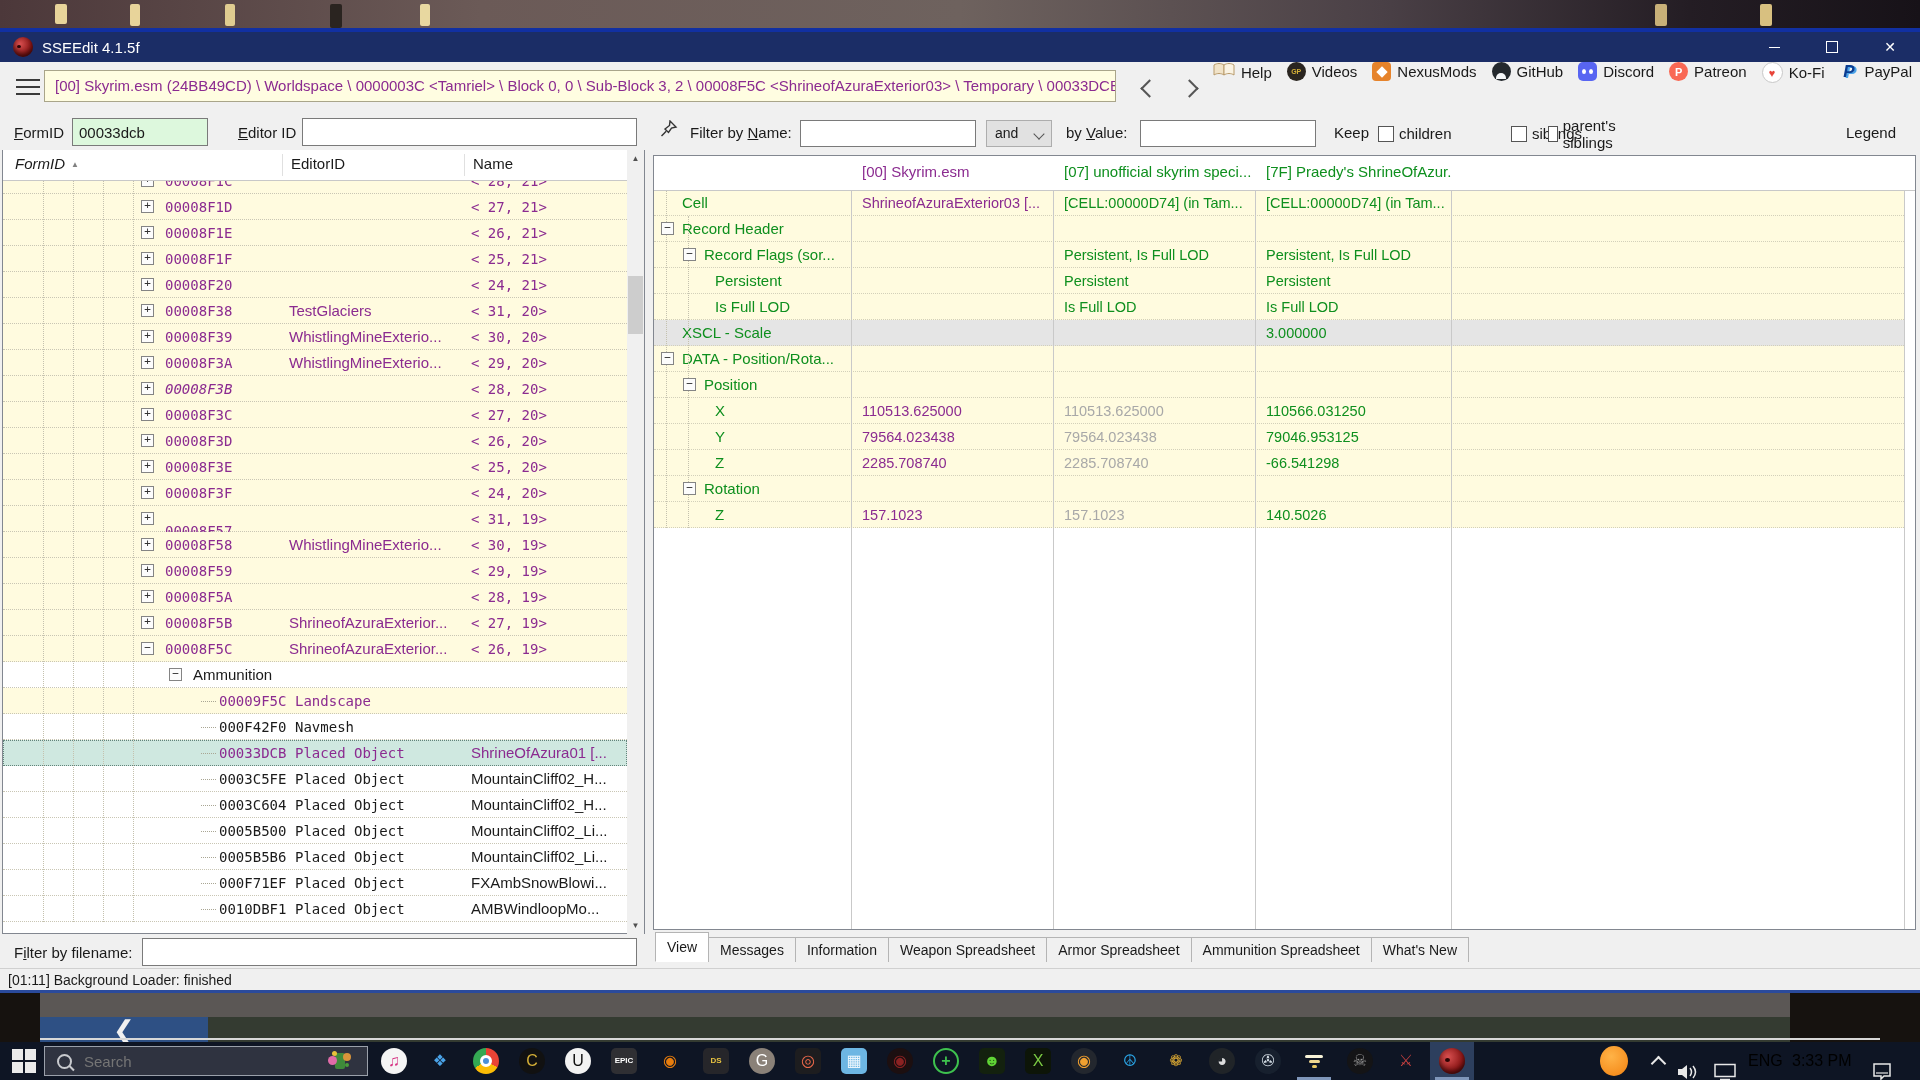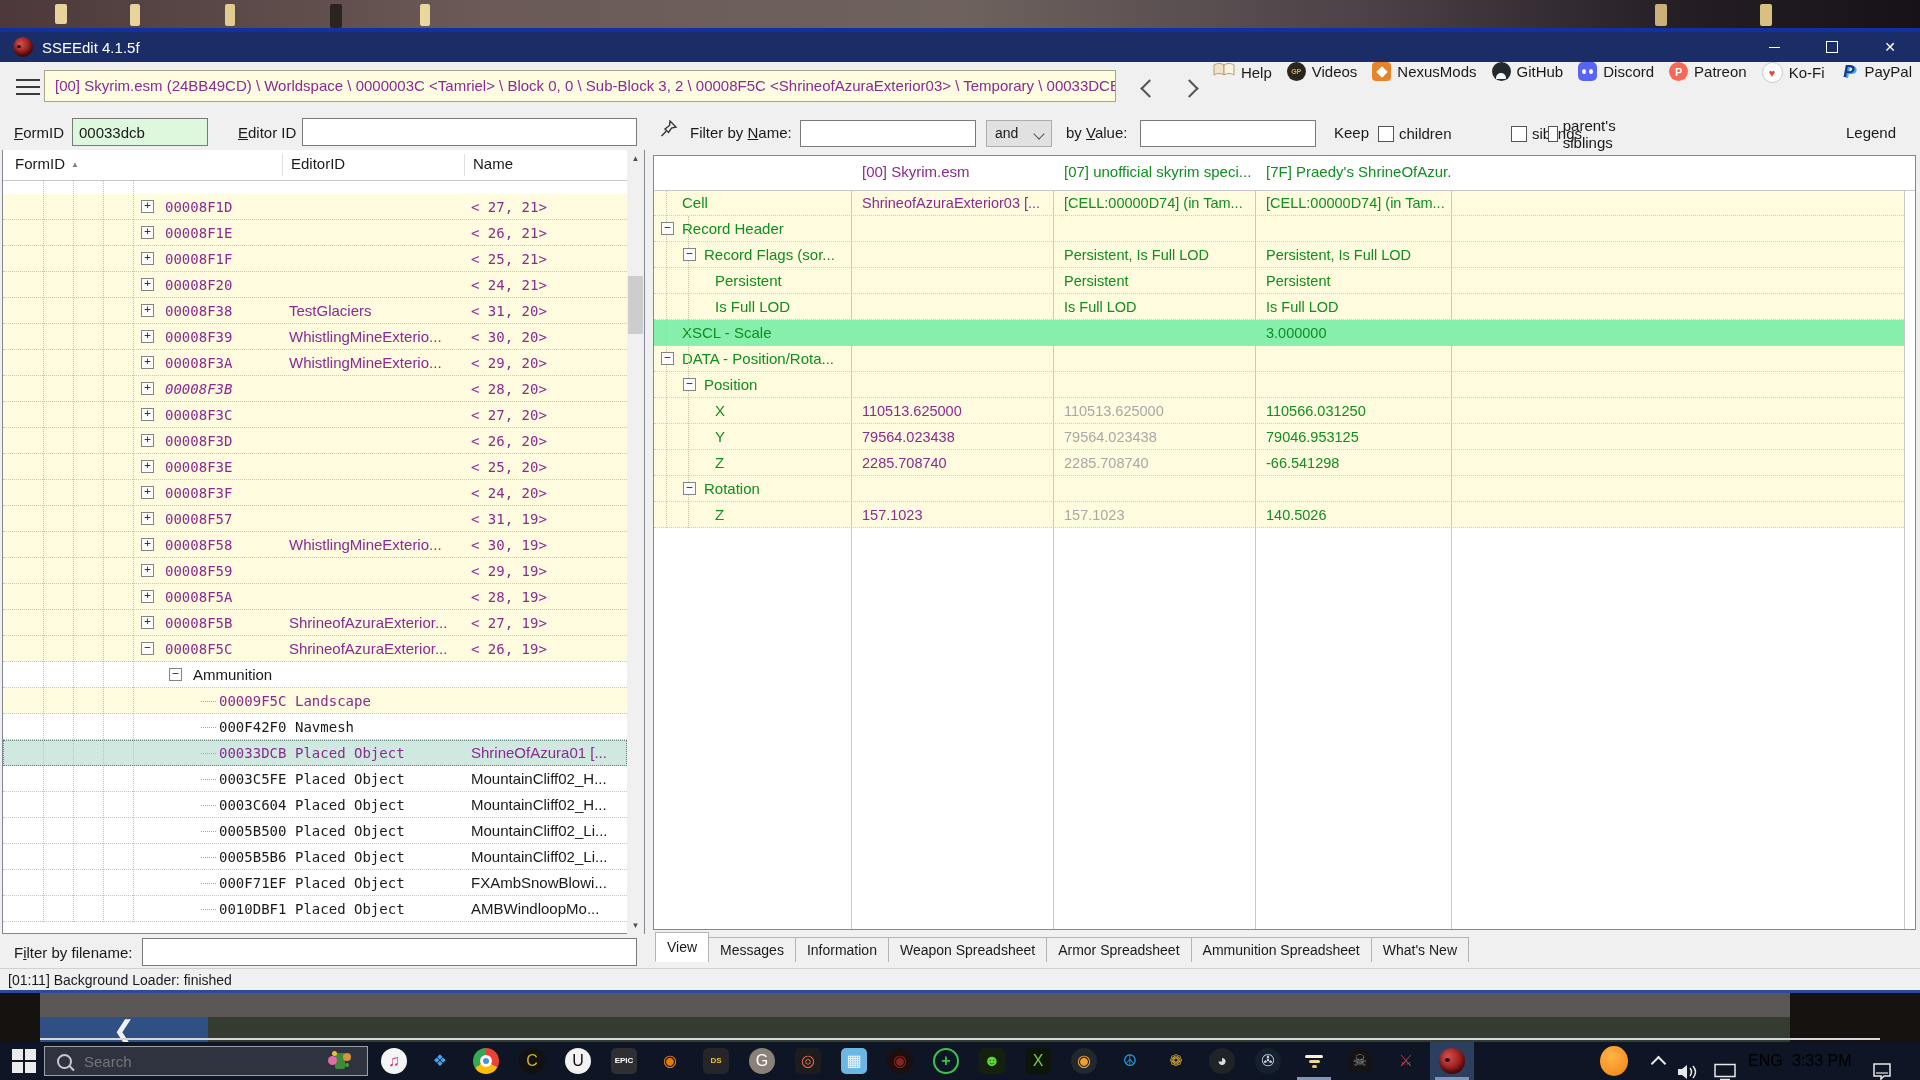--- a/index.html
+++ b/index.html
@@ -102,21 +102,21 @@
           border-left:1px solid #555;border-bottom:1px solid #555;transform:rotate(-45deg);}
   .kcb{position:absolute;top:120px;display:flex;align-items:center;gap:5px;font-size:15px;color:#1a1a1a;height:27px;}
   .cbbox{width:14px;height:14px;border:1px solid #555;background:#fff;display:inline-block;}
   .legend{position:absolute;left:1846px;top:119px;font-size:15px;color:#1a1a1a;line-height:28px;}
 
   .rheader{position:absolute;left:654px;top:156px;width:1261px;height:34px;background:#fff;
            border-bottom:1px solid #c8c8c8;z-index:5;font-size:15px;}
   .rheader .h{position:absolute;top:7px;white-space:nowrap;overflow:hidden;}
   .rrow{position:absolute;left:0;width:1250px;height:26px;line-height:26px;background:#fffbdf;
         border-bottom:1px dotted #d3d0ba;box-sizing:border-box;white-space:nowrap;}
-  .rrow.pale{background:#86efac;text-decoration:underline;}
+  .rrow.pale{background:#e5e5e5;text-decoration:underline;}
   .rrow .lab{font-size:15px;}
   .rval{position:absolute;top:0;font-size:14.5px;overflow:hidden;white-space:nowrap;}
   .colline{position:absolute;top:156px;height:773px;width:1px;background:#c9c9c9;z-index:4;}
   .rguide{position:absolute;width:1px;border-left:1px dotted #c4c1ae;z-index:1;}
 
   
   .rtabs{position:absolute;left:655px;top:930px;height:32px;display:flex;align-items:flex-end;}
   .rtab{background:#f0f0f0;border:1px solid #b4b4b4;border-bottom:none;height:25px;line-height:25px;
         padding:0 11px;font-size:14px;color:#1a1a1a;margin-right:-1px;box-sizing:border-box;}
   .rtab.active{background:#fff;height:30px;line-height:29px;border-bottom:1px solid #fff;}
@@ -257,20 +257,25 @@
     <span class="fieldlbl" style="left:238px;top:12px;"><u>E</u>ditor ID</span>
     <input class="txtin" style="left: 302px; top: 6px; width: 335px;" value="">
   </div>
 
   <div class="abs panelframe" style="left:2px;top:150px;width:643px;height:784px;"></div>
   <div class="abs" id="ltree-rows" style="left:3px;top:168px;width:624px;height:766px;overflow:hidden;z-index:2;">
     <i class="vguide" style="left:40px;top:0;height:754px;"></i>
     <i class="vguide" style="left:70px;top:0;height:754px;"></i>
     <i class="vguide" style="left:100px;top:0;height:754px;"></i>
     <i class="vguide" style="left:130px;top:0;height:754px;"></i>
+  <div class="lrow yrow" style="top: 0px;">
+        <span class="expbox" style="left: 138px;">+</span>
+        <span class="cmono pur" style="left: 162px;">00008F1C</span>
+        <span class="cmono pur" style="left: 468px;">&lt; 28, 21&gt;</span>
+      </div>
       <div class="lrow yrow" style="top: 26px;">
         <span class="expbox" style="left: 138px;">+</span>
         <span class="cmono pur" style="left: 162px;">00008F1D</span>
         <span class="cmono pur" style="left: 468px;">&lt; 27, 21&gt;</span>
       </div>
       <div class="lrow yrow" style="top: 52px;">
         <span class="expbox" style="left: 138px;">+</span>
         <span class="cmono pur" style="left: 162px;">00008F1E</span>
         <span class="cmono pur" style="left: 468px;">&lt; 26, 21&gt;</span>
       </div>
@@ -322,21 +327,21 @@
         <span class="cmono pur" style="left: 162px;">00008F3E</span>
         <span class="cmono pur" style="left: 468px;">&lt; 25, 20&gt;</span>
       </div>
       <div class="lrow yrow" style="top: 312px;">
         <span class="expbox" style="left: 138px;">+</span>
         <span class="cmono pur" style="left: 162px;">00008F3F</span>
         <span class="cmono pur" style="left: 468px;">&lt; 24, 20&gt;</span>
       </div>
       <div class="lrow yrow" style="top: 338px;">
         <span class="expbox" style="left: 138px;">+</span>
-        <span class="cmono pur" style="left: 162px;">00008F57</span>
+        <span class="cmono pur" style="left: 162px; margin-top: 12px;">00008F57</span>
         <span class="cmono pur" style="left: 468px;">&lt; 31, 19&gt;</span>
       </div>
       <div class="lrow yrow" style="top: 364px;">
         <span class="expbox" style="left: 138px;">+</span>
         <span class="cmono pur" style="left: 162px;">00008F58</span>
         <span class="csans pur" style="left: 286px;">WhistlingMineExterio...</span>
         <span class="cmono pur" style="left: 468px;">&lt; 30, 19&gt;</span>
       </div>
       <div class="lrow yrow" style="top: 390px;">
         <span class="expbox" style="left: 138px;">+</span>
@@ -411,21 +416,21 @@
         <span class="csans blk" style="left: 468px;">FXAmbSnowBlowi...</span>
       </div>
       <div class="lrow wrow" style="top: 728px;">
         <i class="dashh" style="left: 198px;"></i>
         <span class="cmono blk" style="left: 216px;">0010DBF1</span>
         <span class="cmono blk" style="left: 292px;">Placed Object</span>
         <span class="csans blk" style="left: 468px;">AMBWindloopMo...</span>
       </div>
     </div>
   <div class="abs lheader">
-    <span class="h" style="left:12px;"><span>FormID</span><span class="sortarr">▲</span></span>
+    <span class="h" style="left:12px;font-style:italic;"><span>FormID</span><span class="sortarr">▲</span></span>
     <span class="h" style="left:288px;">EditorID</span>
     <span class="h" style="left:470px;">Name</span>
     <i class="hsep" style="left:279px;"></i>
     <i class="hsep" style="left:461px;"></i>
   </div>
   <div class="abs scroll">
     <span class="sarrow" style="top:0;">▲</span>
     <span class="sarrow" style="bottom:0;">▼</span>
     <span class="sthumb" style="top:126px;height:58px;"></span>
   </div>

